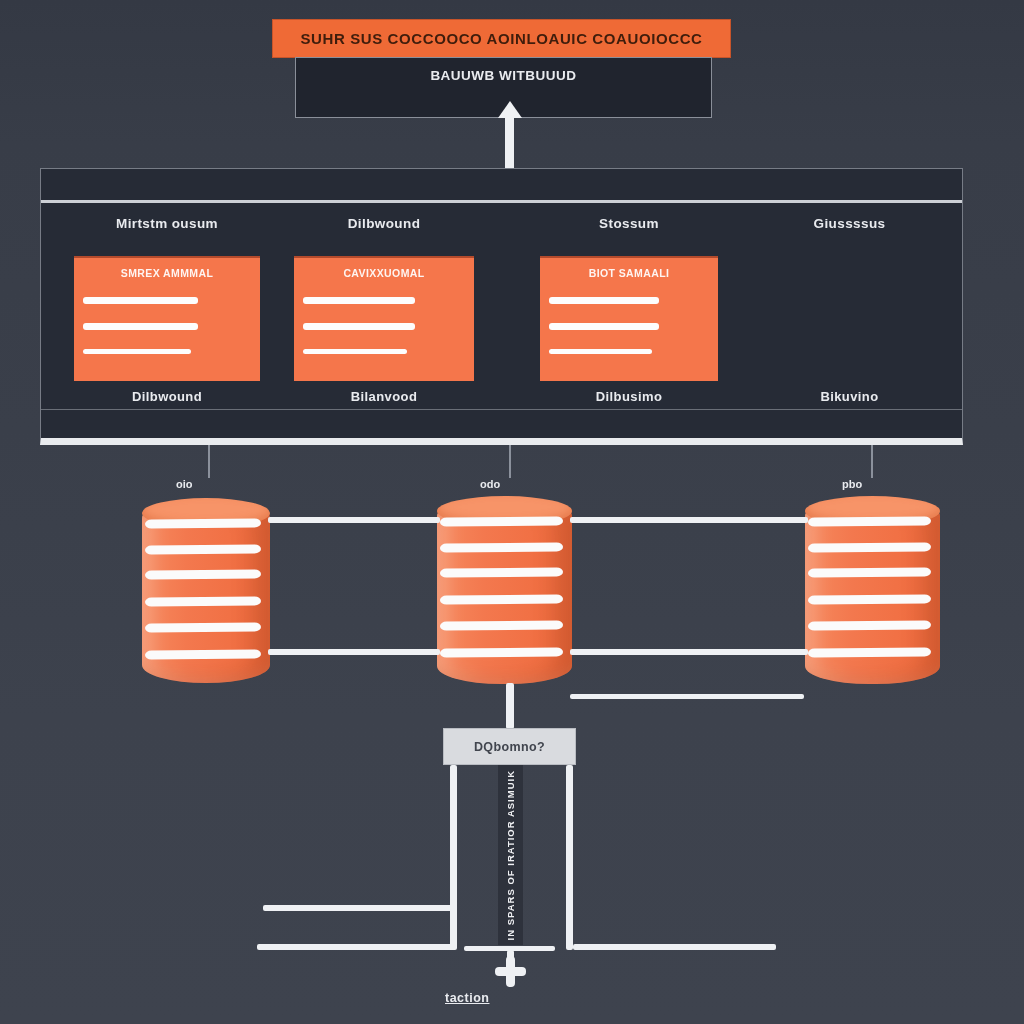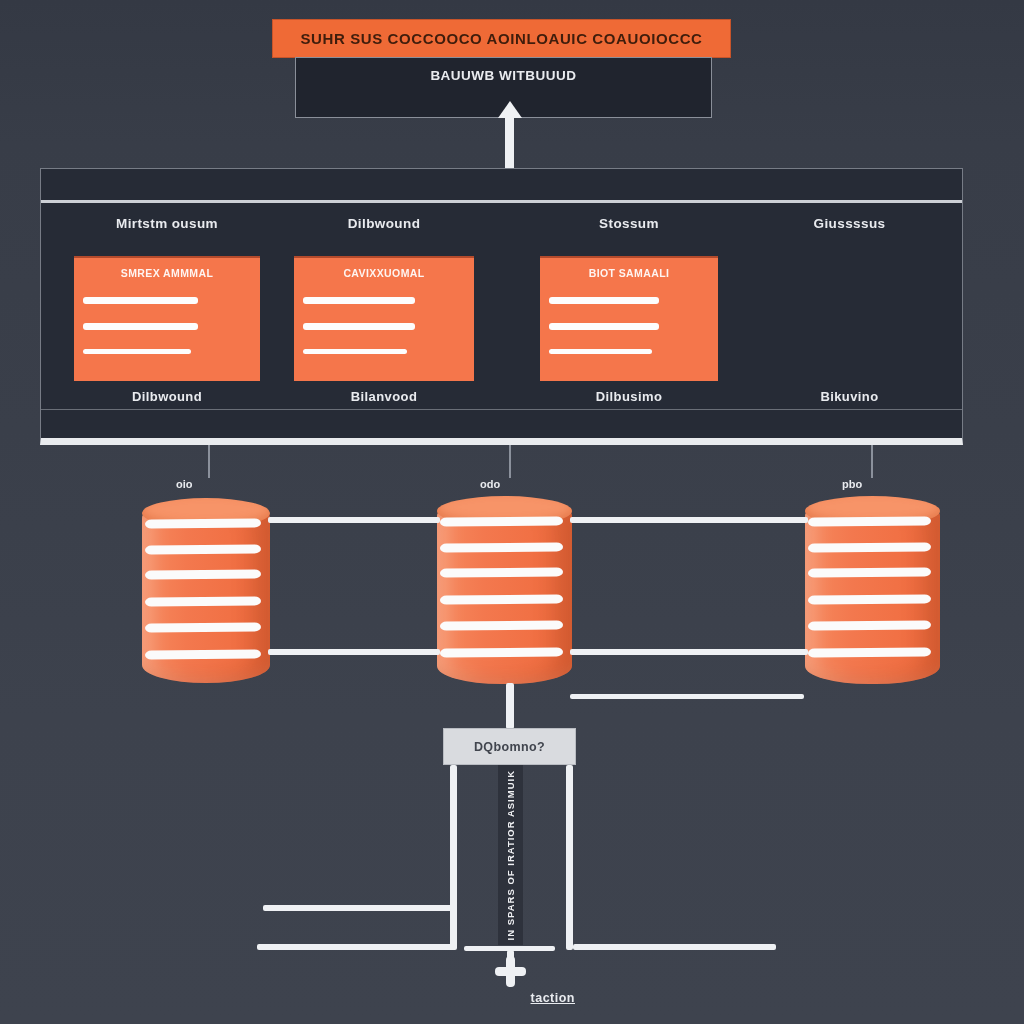--- a/index.html
+++ b/index.html
@@ -53,21 +53,21 @@
   
   .rail{background:var(--line-white);border-radius:2px;}
   
   .lightbox{left:443px;top:728px;width:133px;height:37px;background:var(--light-box);
     display:flex;align-items:center;justify-content:center;color:#41454e;font-weight:bold;
     font-size:12.5px;letter-spacing:.4px;border:1px solid #b9bcc2;}
   .vstrip{left:498px;top:765px;width:25px;height:180px;background:#2e323c;
     display:flex;align-items:center;justify-content:center;}
   .vstrip span{writing-mode:vertical-rl;transform:rotate(180deg);color:#f0f1f4;
     font-weight:bold;font-size:9.5px;letter-spacing:1px;white-space:nowrap;}
-  .terminal{left:445px;top:991px;width:130px;text-align:right;color:var(--text-light);
+  .terminal{left:445px;top:991px;width:130px;text-align:left;color:var(--text-light);
     font-weight:bold;font-size:12.5px;text-decoration:underline;letter-spacing:.5px;}
 </style>
 </head>
 <body>
 
 <div class="stage">
 
   <div class="abs banner">
     <span>SUHR SUS COCCOOCO AOINLOAUIC COAUOIOCCC</span>
   </div>

